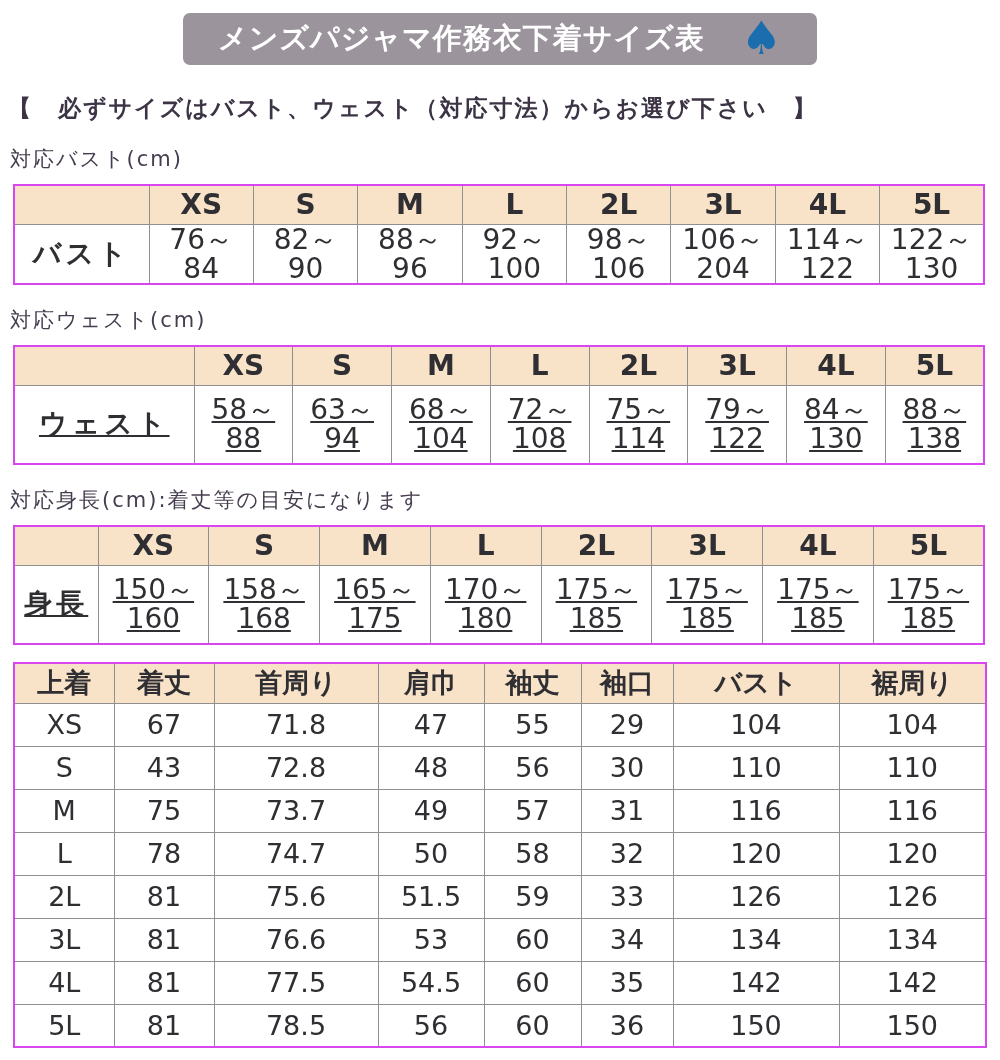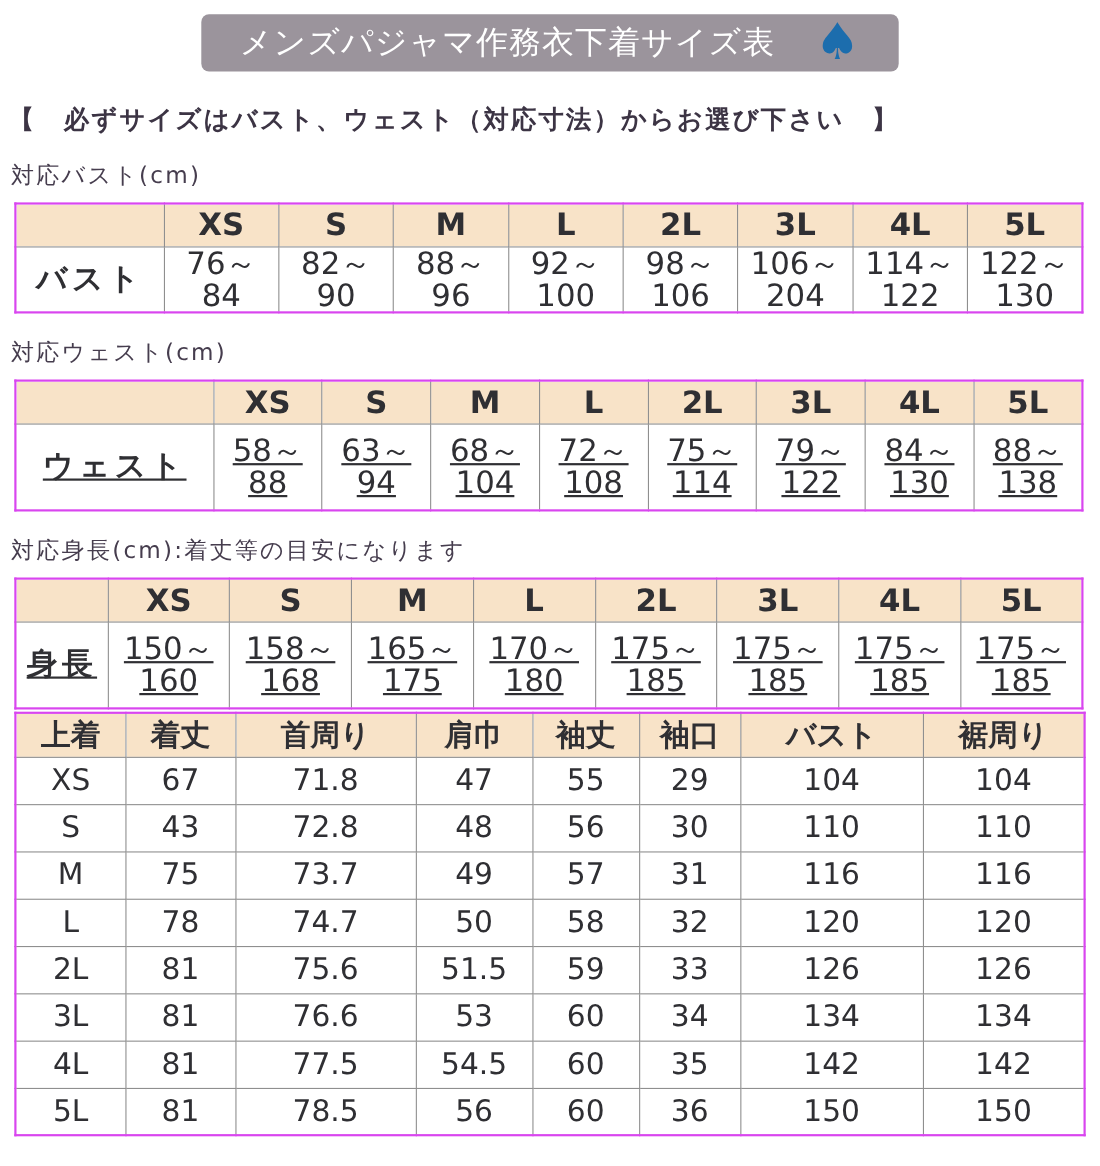--- a/index.html
+++ b/index.html
@@ -17,21 +17,21 @@
     margin: 13px 0 0 183px;
     width: 634px; height: 52px;
     background: #9b949c;
     border-radius: 7px;
     display: flex; align-items: center; justify-content: center;
     gap: 36px;
   }
   .title-bar .bar-text {
     color: #ffffff;
     font-size: 29px;
-    font-weight: normal;
+    font-weight: bold;
     letter-spacing: 1px;
     white-space: nowrap;
   }
   .title-bar .spade {
     color: #1c6dad;
     font-size: 46px;
     line-height: 1;
     margin-top: -3px;
   }
 
@@ -79,21 +79,21 @@
   .size-table tr.data td { height: 60px; font-size: 28px; }
   .size-table.tall tr.data td { height: 79px; text-decoration: underline; }
   .range { white-space: pre-line; line-height: 1.04; }
   .rowlabel { font-weight: bold; font-size: 29px; letter-spacing: 4px; }
 
   .bust-table  col.c-label { width: 135px; }
   .waist-table col.c-label { width: 180px; }
   .height-table col.c-label { width: 84px; }
 
   
-  .jacket-table { margin-top: 2px; }
+  .jacket-table { margin-top: 17px; }
   .jacket-table td { font-size: 27px; }
   .jacket-table tr.head td { height: 40px; }
   .jacket-table tr.data td { height: 43px; }
   .jacket-table col.j0 { width: 100px; }
   .jacket-table col.j1 { width: 100px; }
   .jacket-table col.j2 { width: 164px; }
   .jacket-table col.j3 { width: 106px; }
   .jacket-table col.j4 { width: 97px;  }
   .jacket-table col.j5 { width: 92px;  }
   .jacket-table col.j6 { width: 166px; }

